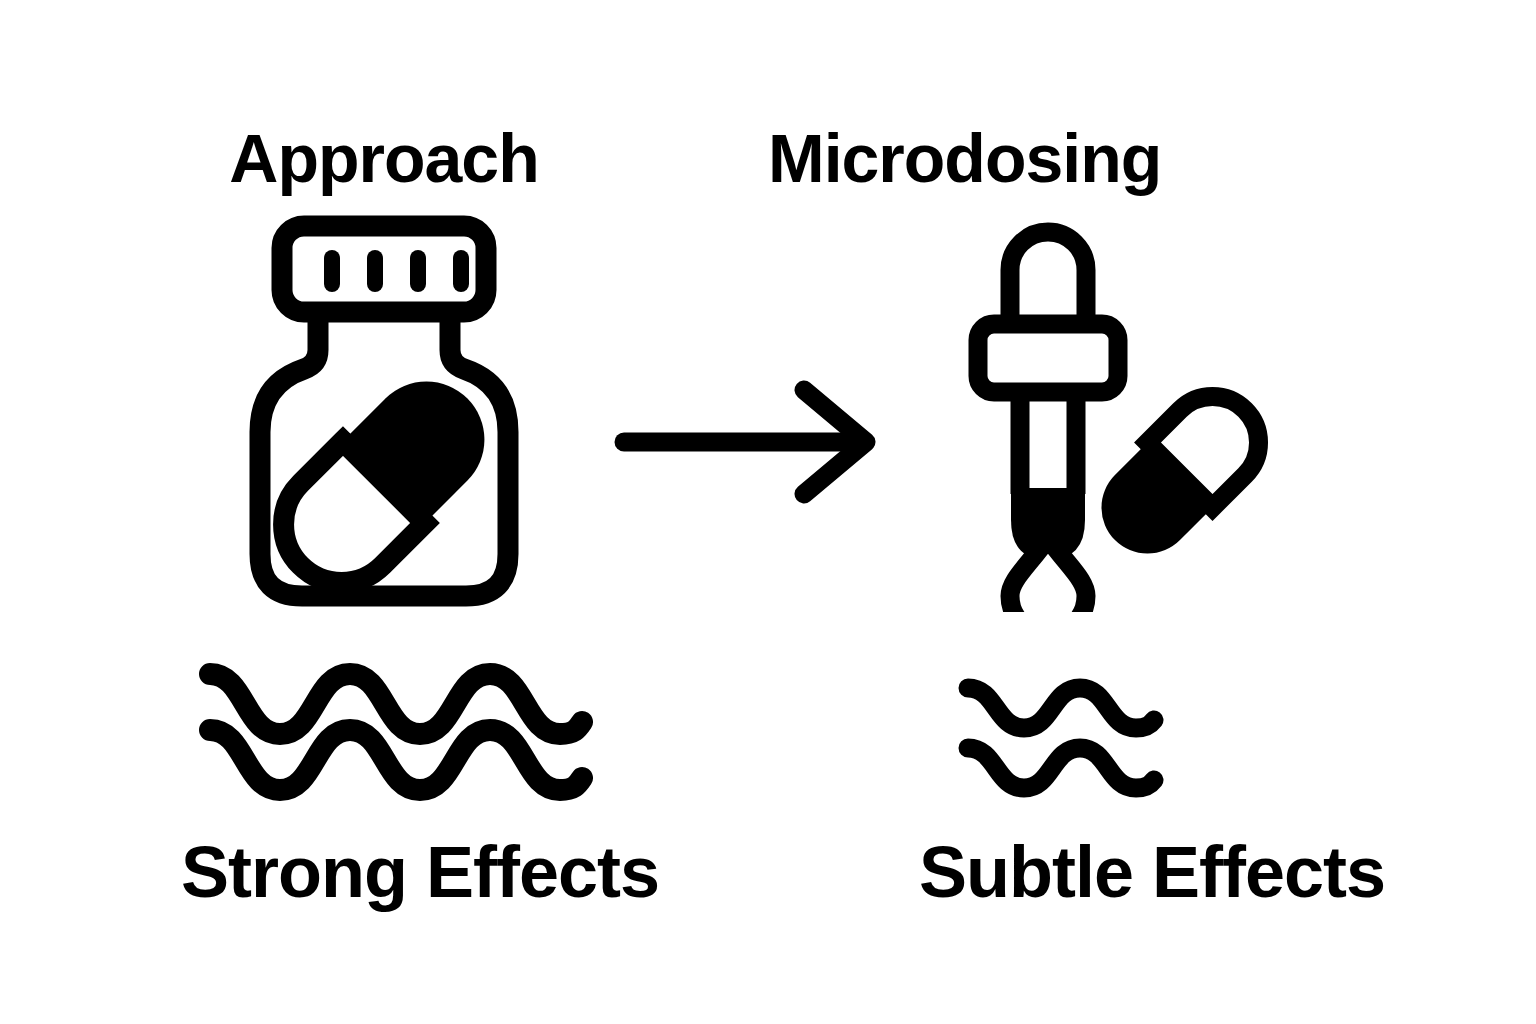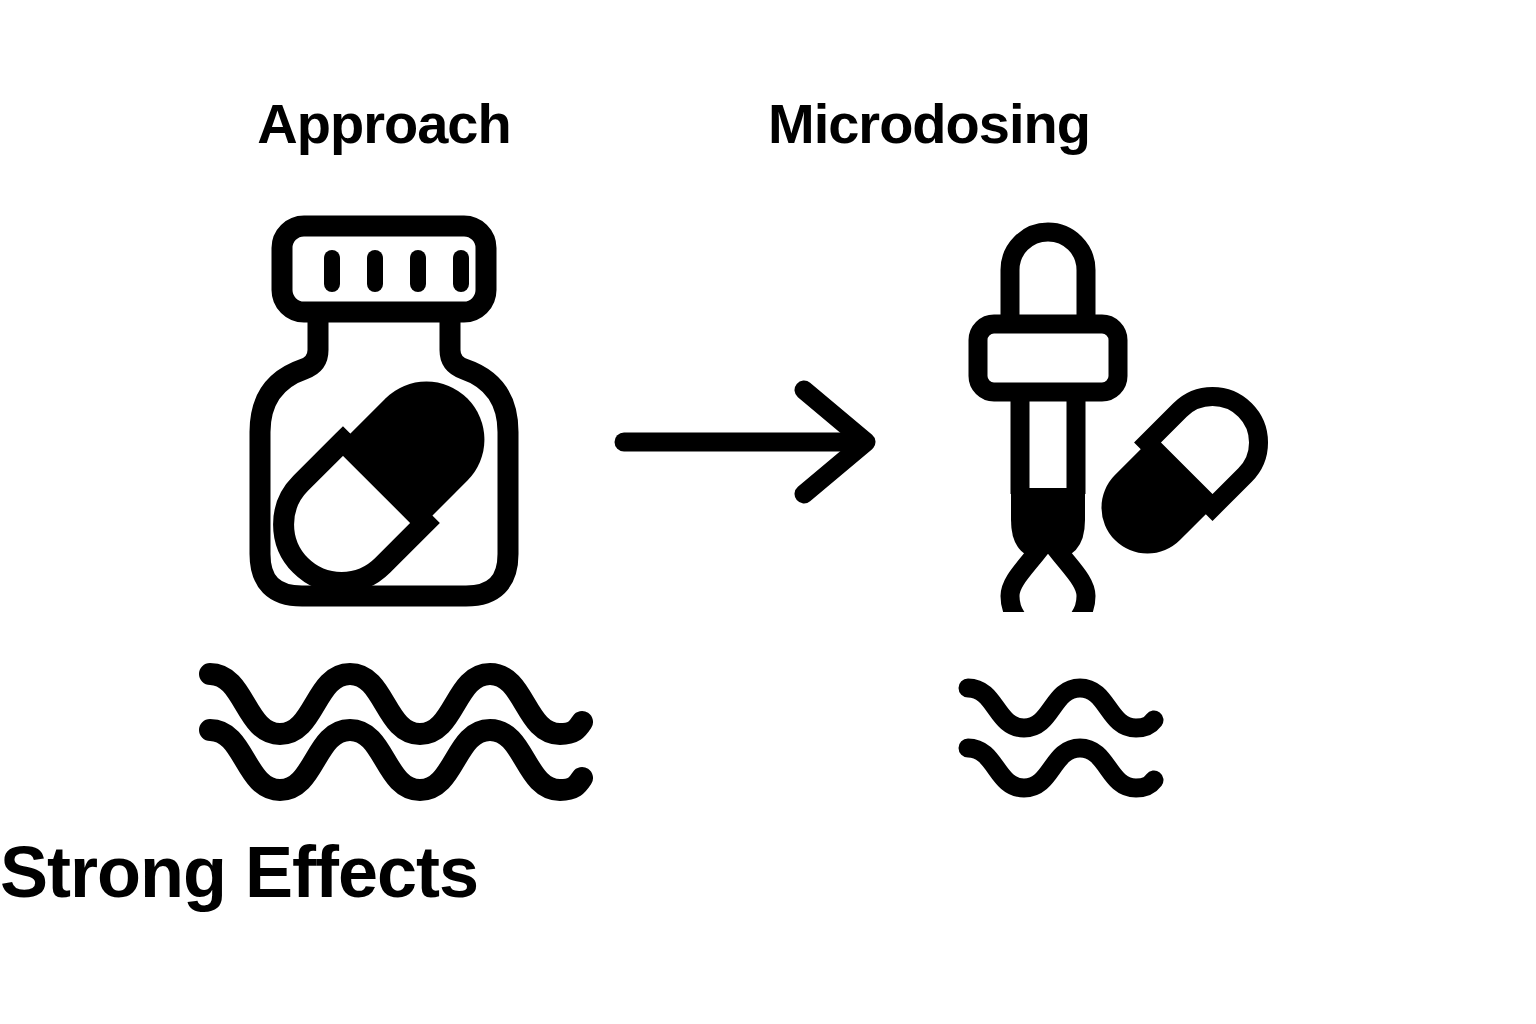--- a/index.html
+++ b/index.html
@@ -17,40 +17,41 @@
     position: relative;
     width: 1536px;
     height: 1024px;
     background: #ffffff;
   }
 
   .title {
     position: absolute;
     font-family: "Liberation Sans", sans-serif;
     font-weight: bold;
-    font-size: 56px;
+    font-size: 68px;
     line-height: 1;
     color: #000000;
     white-space: nowrap;
     letter-spacing: -1px;
+    margin-top: 28px;
   }
   #title-left  { left: 0;    top: 96px; width: 768px; text-align: center; }
   #title-right { left: 768px; top: 96px; width: 768px; text-align: left; }
 
   .caption {
     position: absolute;
     font-family: "Liberation Sans", sans-serif;
     font-weight: bold;
     font-size: 72px;
     line-height: 1;
     color: #000000;
     white-space: nowrap;
     letter-spacing: -1px;
   }
-  #caption-left  { left: 0;    top: 836px; width: 768px; text-align: left; }
+  #caption-left  { left: 0;    top: 836px; width: 768px; text-align: center; padding-left: 36px; }
   #caption-right { left: 768px; top: 836px; width: 768px; text-align: center; }
 
   .art { position: absolute; }
 
   #bottle-art   { left: 236px;  top: 214px; }
   #dropper-art  { left: 940px;  top: 212px; }
   #arrow-art    { left: 608px;  top: 380px; }
   #waves-left   { left: 190px;  top: 636px; }
   #waves-right  { left: 950px;  top: 660px; }
 
@@ -162,14 +163,15 @@
       <path d="M 18 88
                C 46 88 46 128 74 128
                C 102 128 102 88 130 88
                C 158 88 158 128 186 128
                C 197 128 201 124 204 120" fill="none" stroke="#000" stroke-width="19" stroke-linecap="round" stroke-linejoin="round"></path>
     </svg>
   </div>
 
   <div class="caption" id="caption-left">Strong Effects</div>
 
+  <div class="caption" id="caption-right">Subtle Effects</div>
 
 </div>
 
 </body></html>

